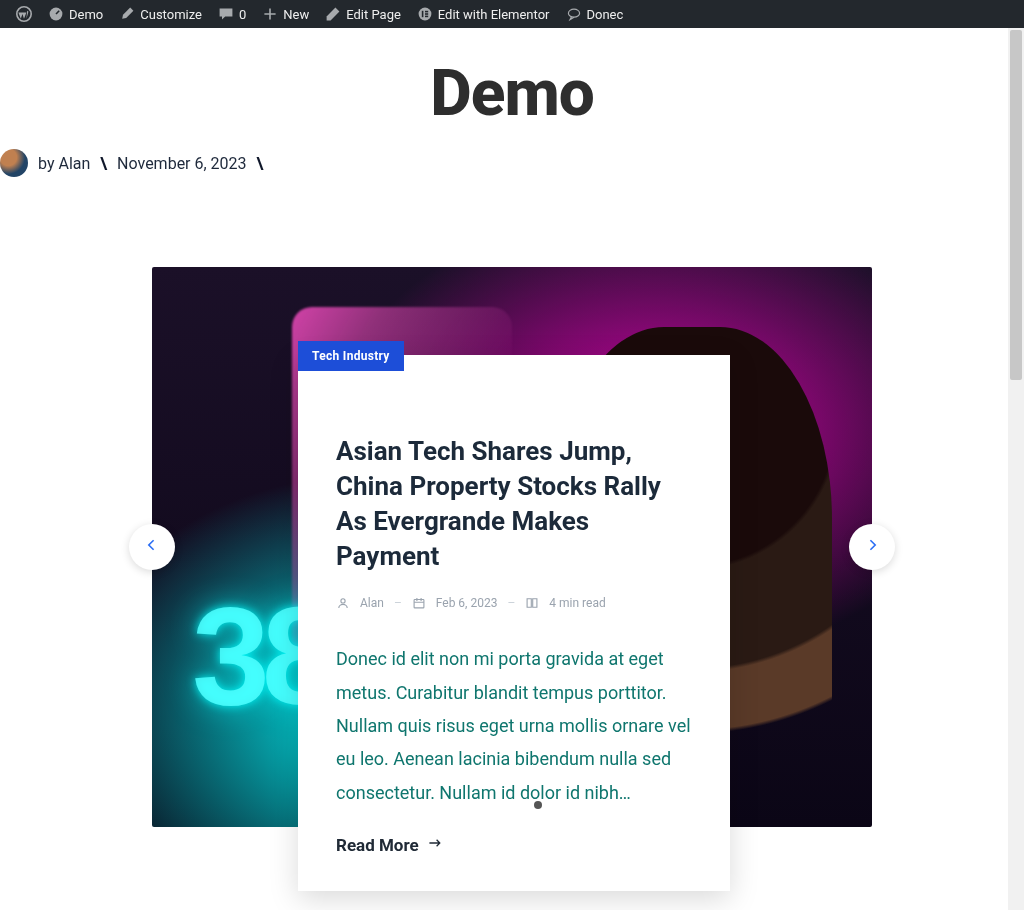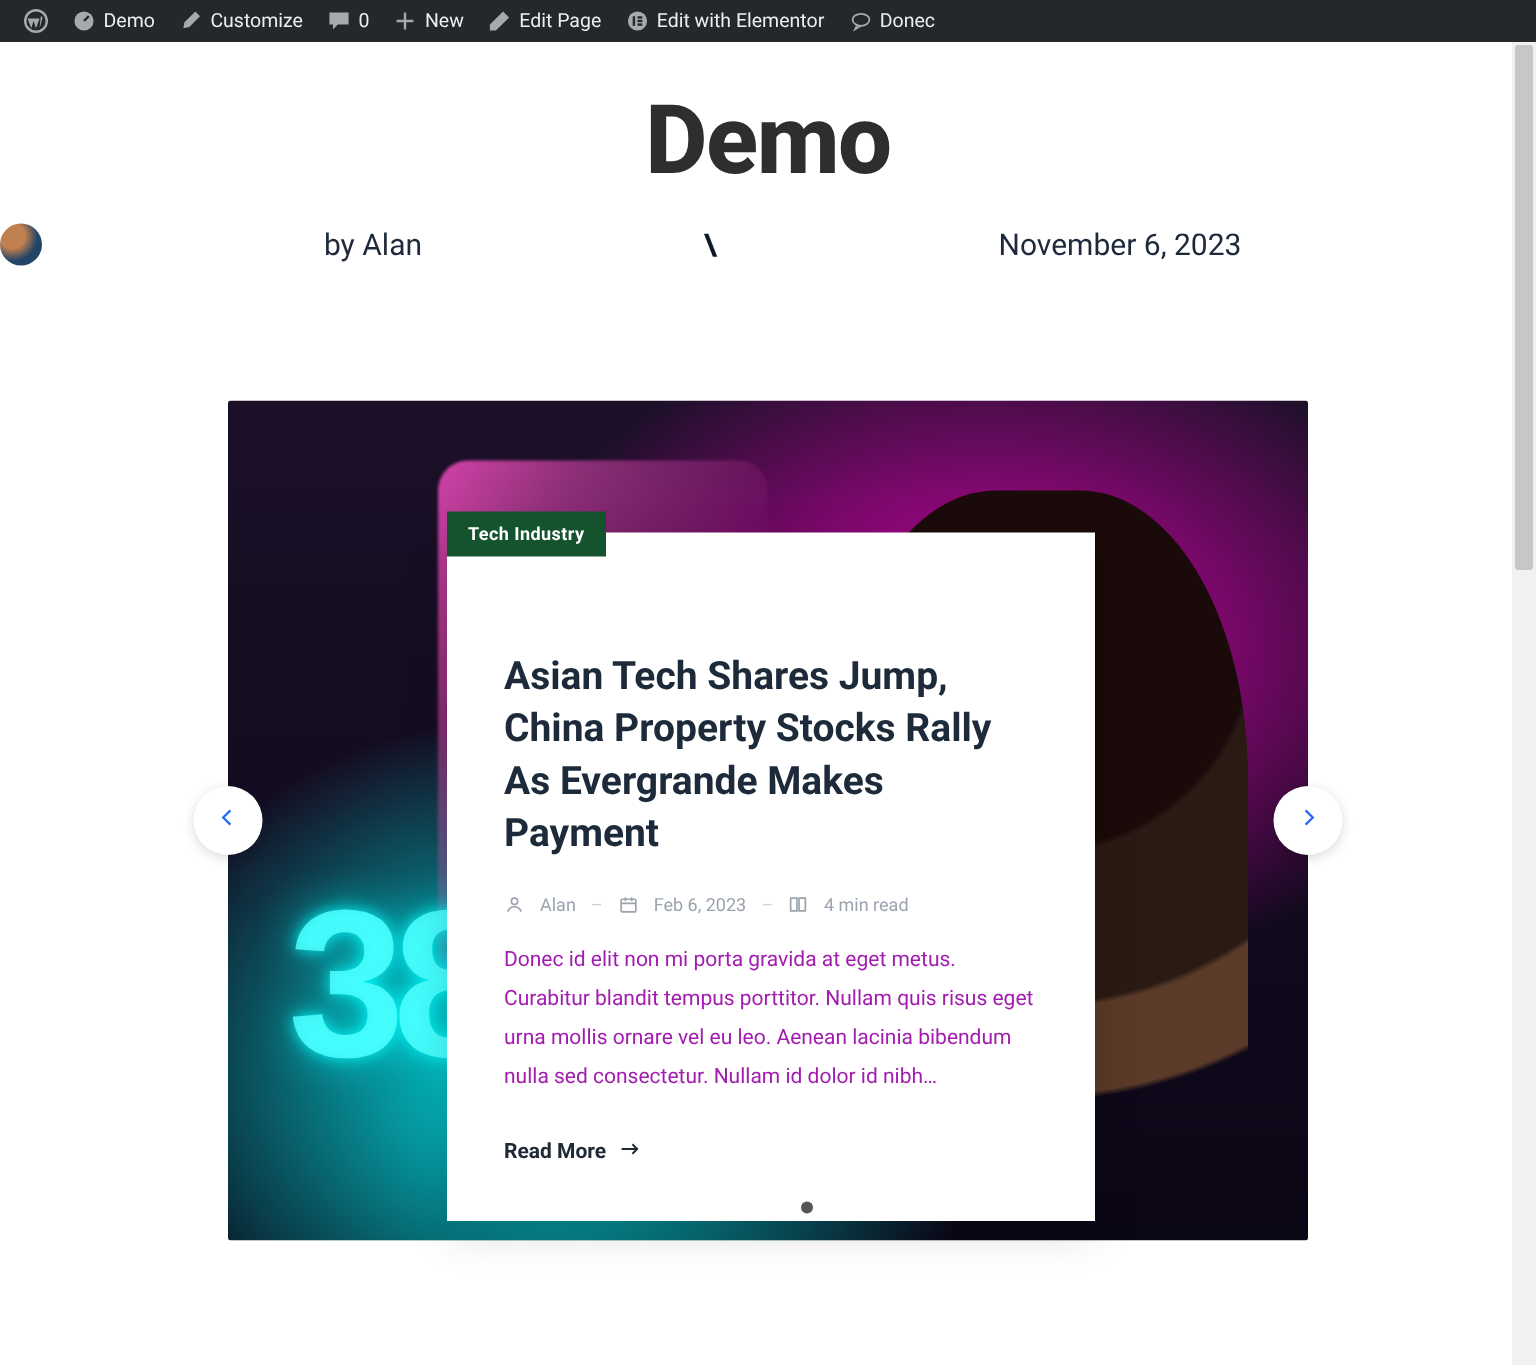--- a/index.html
+++ b/index.html
@@ -8,44 +8,44 @@
   
   .admin-bar { background: #23282d; height: 28px; display: flex; align-items: center; color: #eee; font-size: 13px; padding: 0 8px; justify-content: space-between; }
   .admin-left, .admin-right { display: flex; align-items: center; gap: 0; }
   .admin-item { display: flex; align-items: center; gap: 5px; padding: 0 8px; height: 28px; cursor: pointer; }
   .admin-icon { display:inline-flex; align-items:center; justify-content:center; width:16px; height:16px; }
   .admin-avatar-sm { width:16px; height:16px; background: linear-gradient(135deg,#7aa 30%,#476 70%); border-radius:2px; }
 
   
   .page-header { text-align: center; padding: 28px 0 30px; }
   .page-title { font-size: 64px; font-weight: 800; color: #2e2e2e; letter-spacing: -1px; }
-  .meta-row { display:flex; align-items:center; justify-content:space-between; gap:10px; margin-top:18px; color:#1e293b; font-size:20px; }
+  .meta-row { display:flex; align-items:center; justify-content:flex-start; gap:10px; margin-top:18px; color:#1e293b; font-size:16px; }
   .author-avatar { width:28px; height:28px; border-radius:50%; background: radial-gradient(circle at 30% 30%, #c08050 0 30%, #246 60% 100%); }
   .divider-slash { color:#0f172a; font-weight:700; }
 
   
   .slider-wrap { width: 720px; height: 560px; margin: 60px auto 0; position: relative; }
   .slider-bg { position:absolute; inset:0; border-radius:2px; overflow:hidden;
     background:
       radial-gradient(ellipse 500px 400px at 30% 80%, rgba(0,255,255,0.9), transparent 60%),
       radial-gradient(ellipse 500px 350px at 70% 30%, rgba(255,0,200,0.85), transparent 65%),
       linear-gradient(#1b1028,#0b0616);
   }
   .slider-bg::before{content:"";position:absolute;top:40px;left:140px;width:220px;height:360px;background:linear-gradient(120deg,rgba(255,80,200,0.8),transparent 60%);border-radius:20px;filter:blur(1px);}
   .slider-bg::after{content:"";position:absolute;top:60px;right:40px;width:280px;height:480px;background:radial-gradient(circle at 50% 20%, #1a0a0a 0 35%, #2a1a14 36% 60%, #5a3a28 61% 75%, rgba(0,0,0,0) 76%);border-radius:40% 40% 10% 10%;}
   .neon-29{position:absolute;left:40px;bottom:90px;font-size:140px;font-weight:700;color:rgba(80,255,255,0.85);text-shadow:0 0 10px rgba(0,255,255,0.9),0 0 30px rgba(0,255,255,0.6);font-family:sans-serif;letter-spacing:-8px;}
 
   .card { position:absolute; top:88px; left:146px; width:432px; background:#fff; padding: 0 38px 36px; box-shadow:0 8px 28px rgba(0,0,0,0.15); }
-  .category-badge { position:absolute; top:-14px; left:0; background:#14532d; color:#fff; font-size:12px; font-weight:700; padding:8px 14px; letter-spacing:0.3px; }
+  .category-badge { position:absolute; top:-14px; left:0; background:#1d4ed8; color:#fff; font-size:12px; font-weight:700; padding:8px 14px; letter-spacing:0.3px; }
   .card-title { font-size:26px; font-weight:700; color:#1c2a3a; line-height:1.35; padding-top:52px;margin-top:27px; }
   .card-meta { display:flex; align-items:center; gap:10px; margin-top:22px; color:#9aa3ae; font-size:12px; }
   .meta-ic { display:inline-flex; width:14px; height:14px; align-items:center; justify-content:center; }
   .dash { color:#cbd2d9; }
-  .card-excerpt { color:#a21caf; font-size:14px; line-height:1.85; margin-top:18px; }
-  .read-more { display:inline-flex; align-items:center; gap:8px; margin-top:26px; font-size:14px; font-weight:700; color:#202a36; text-decoration:none; cursor:pointer; }
+  .card-excerpt { color:#0f766e; font-size:18px; line-height:1.85; margin-top:32px; }
+  .read-more { display:inline-flex; align-items:center; gap:8px; margin-top:26px; font-size:17px; font-weight:700; color:#202a36; text-decoration:none; cursor:pointer; }
 
   .nav-arrow { position:absolute; top:50%; transform:translateY(-50%); width:46px; height:46px; border-radius:50%; background:#fff; box-shadow:0 2px 8px rgba(0,0,0,0.15); display:flex; align-items:center; justify-content:center; cursor:pointer; color:#2a6df4; }
   .nav-prev { left:-23px; }
   .nav-next { right:-23px; }
 
   .dots { position:absolute; bottom:18px; left:0; right:0; display:flex; justify-content:center; gap:18px; }
   .dot { width:8px; height:8px; border-radius:50%; background:#fff; cursor:pointer; }
   .dot.active { background:#555; }
 
   

